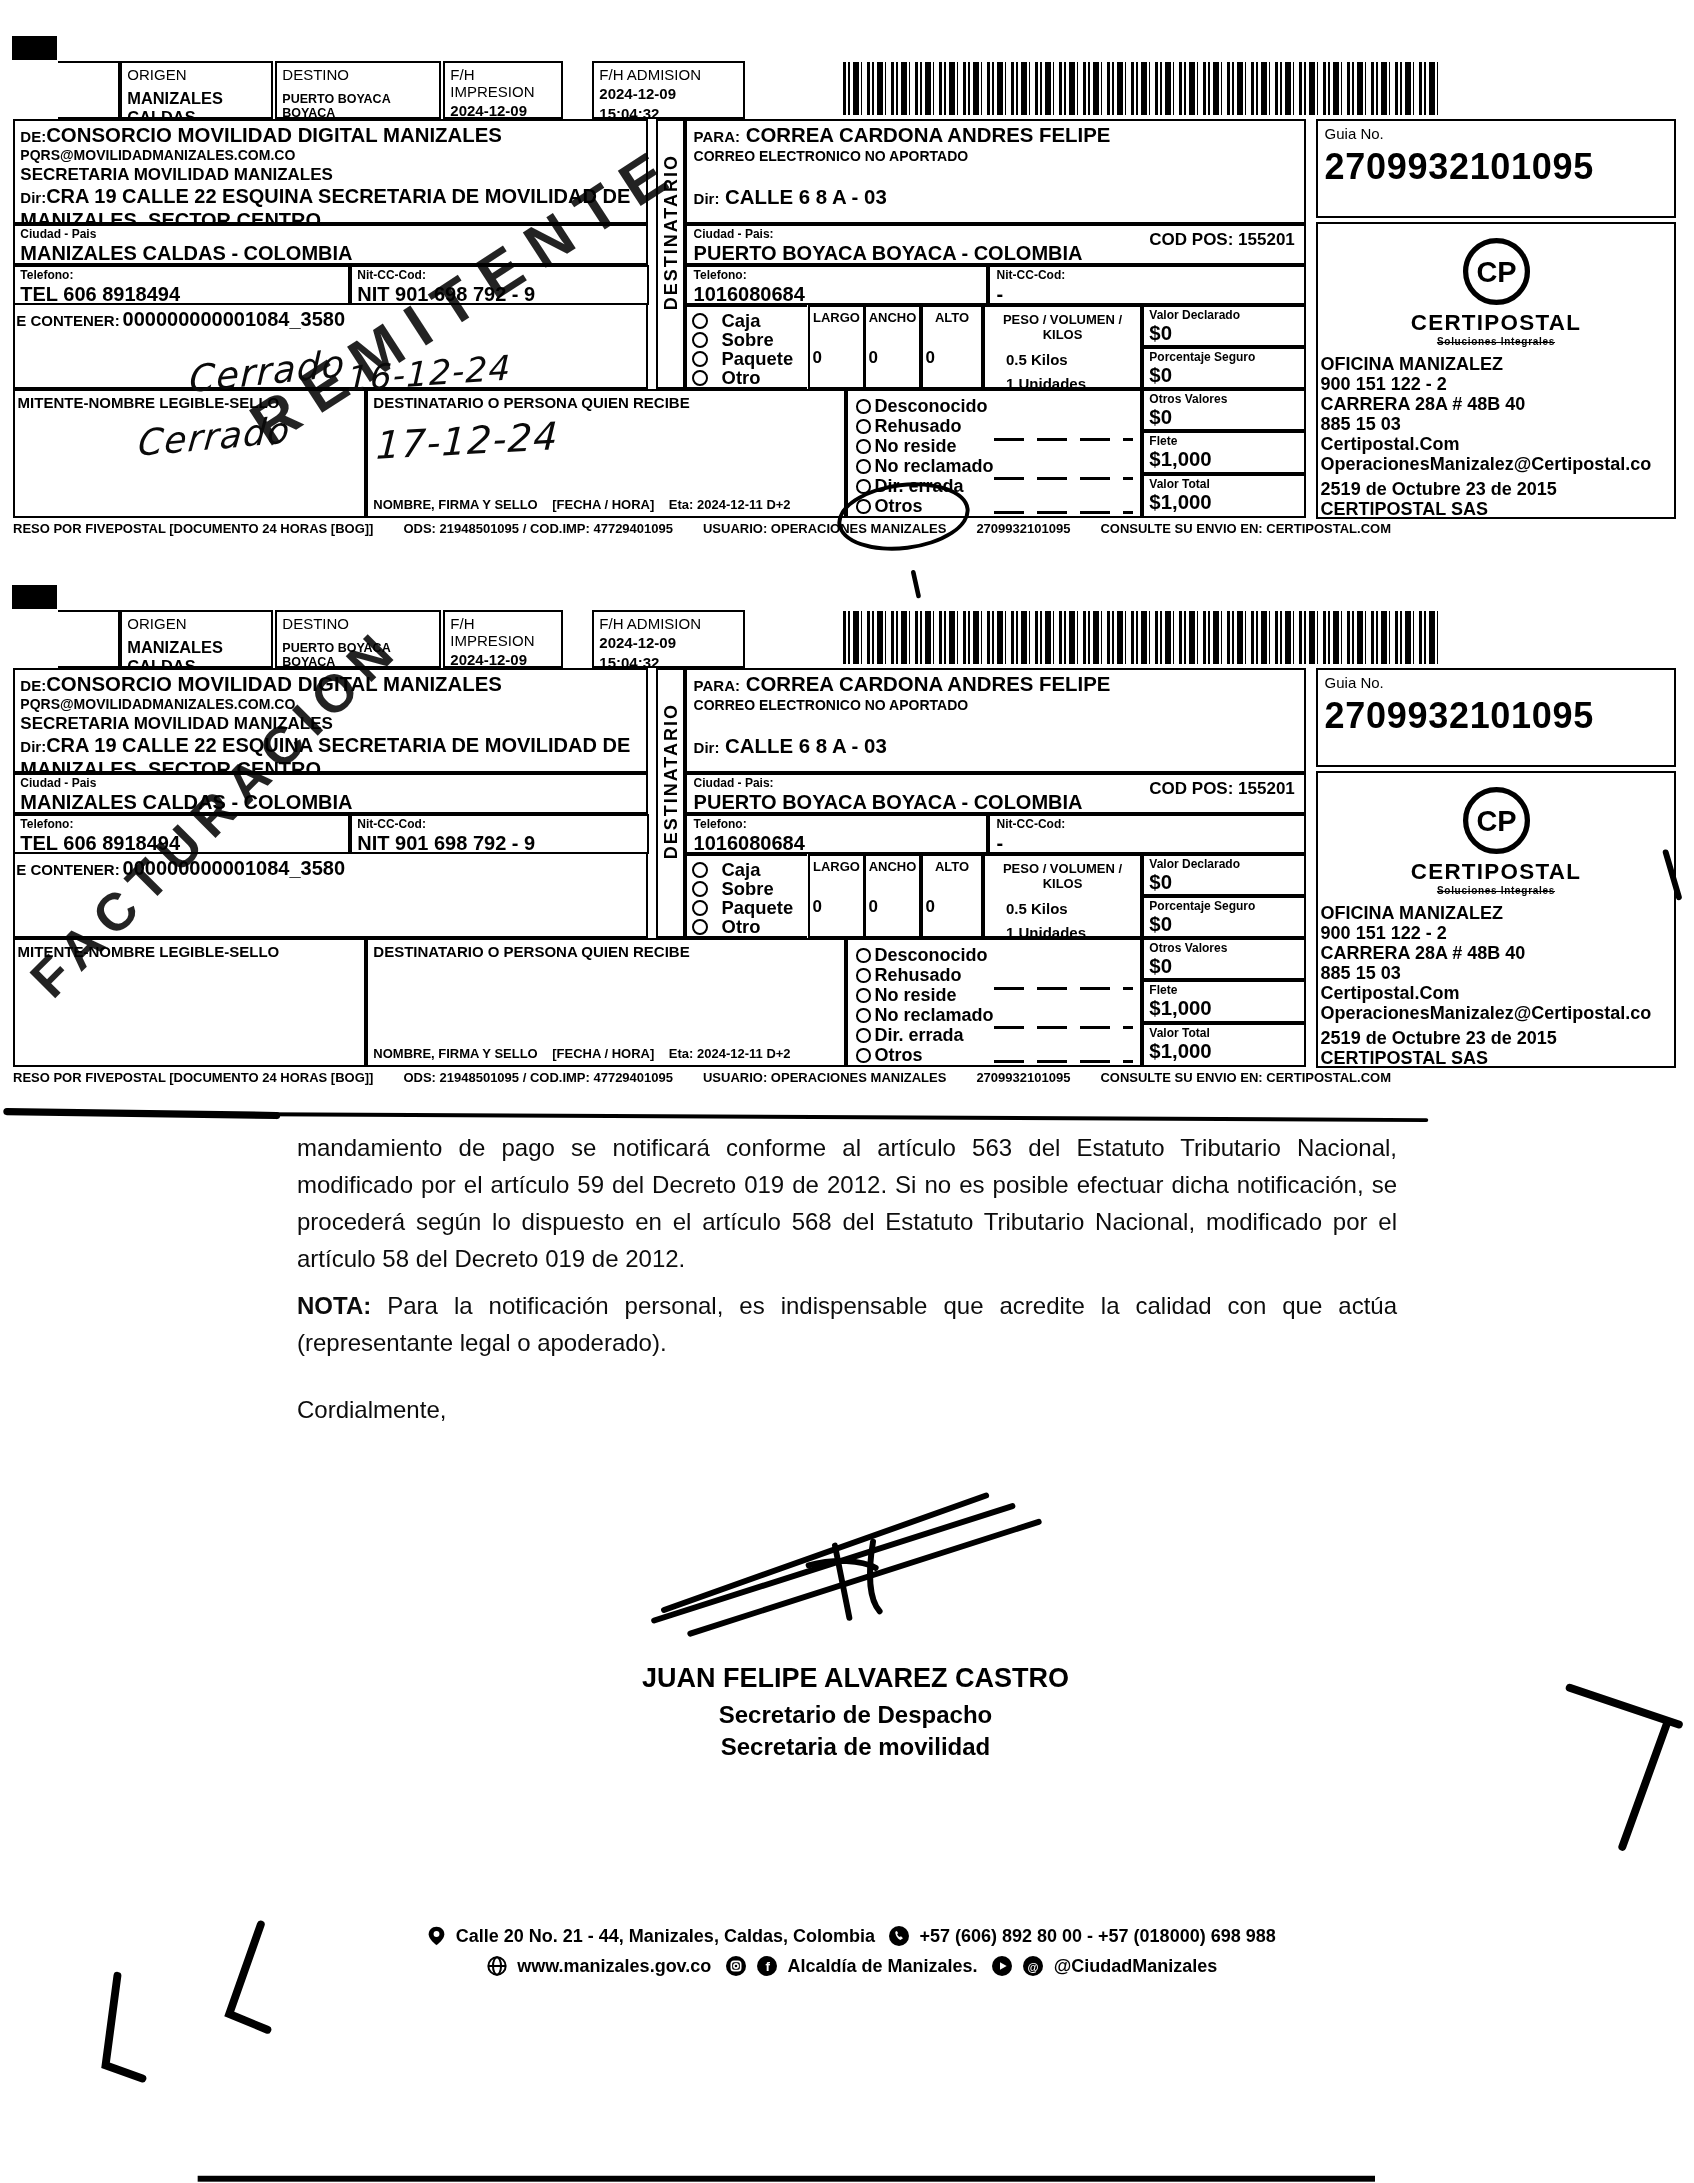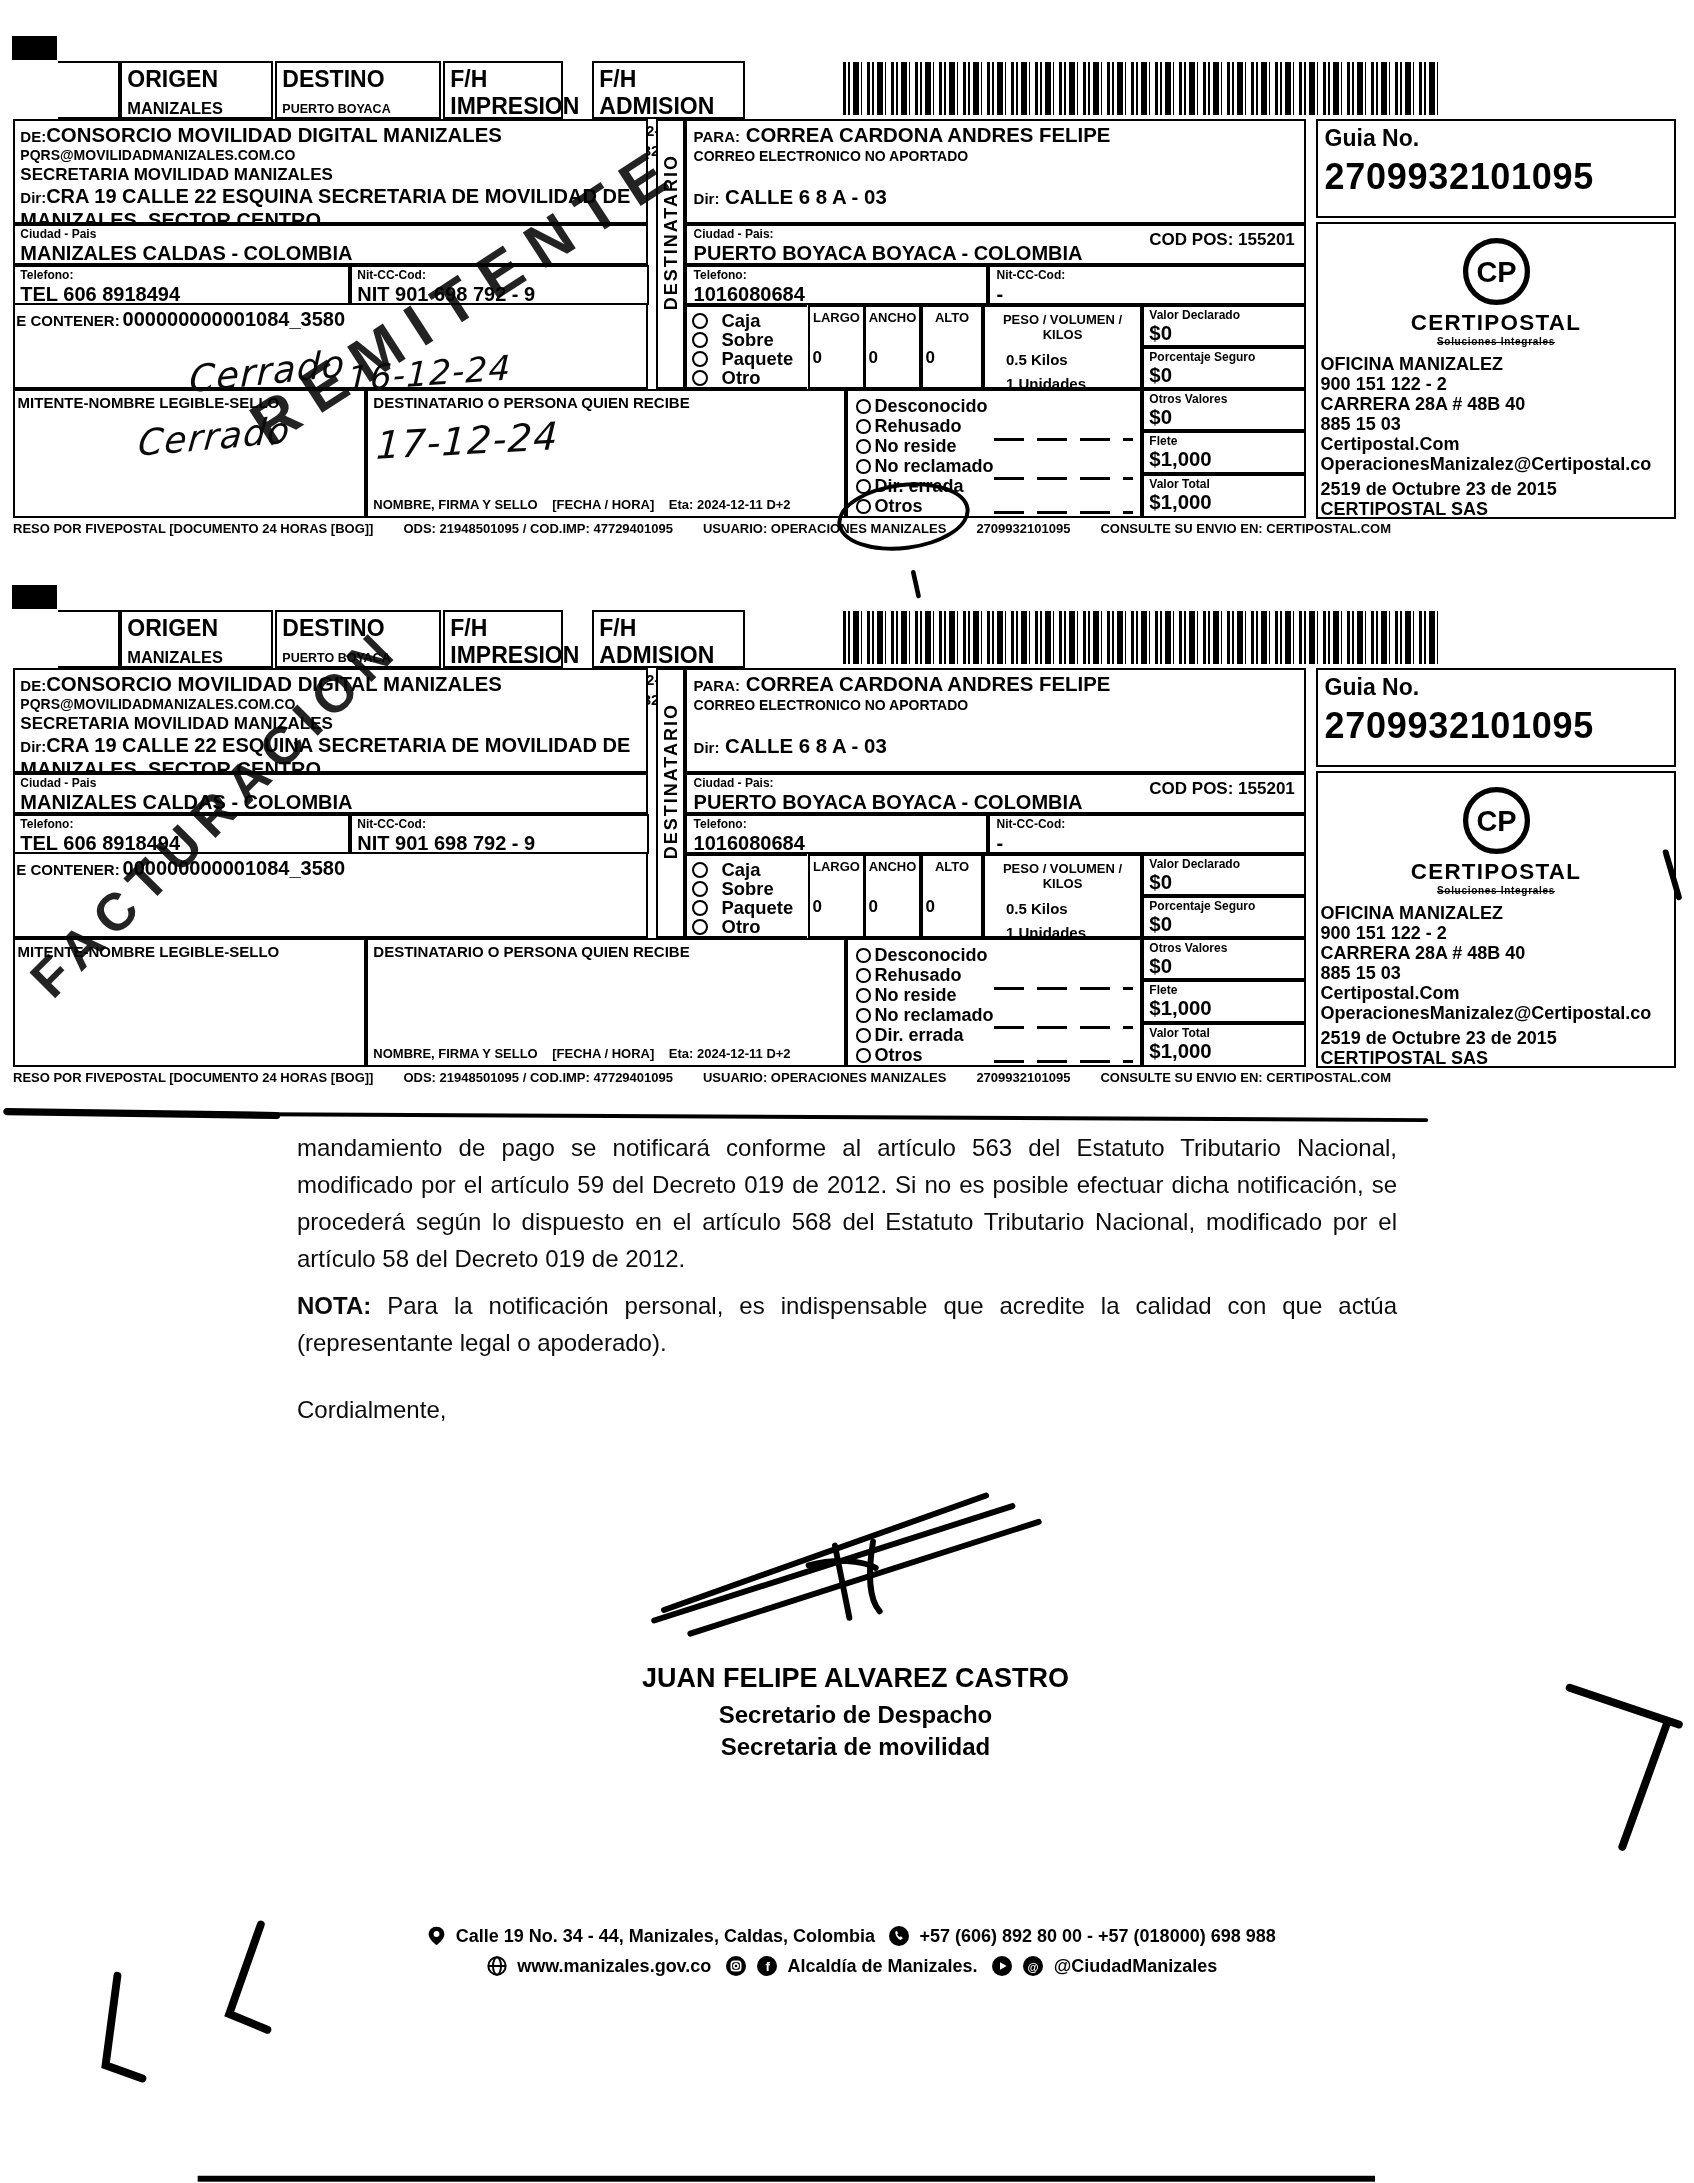--- a/index.html
+++ b/index.html
@@ -9,21 +9,21 @@
   .label{position:absolute;left:0;width:1695px;height:526px;}
   .cell{position:absolute;box-sizing:border-box;border:2.6px solid #000;background:#fff;}
   .lbl{font-size:12px;font-weight:700;line-height:1.1;}
   .pre{font-size:15px;font-weight:700;}
   .corner-box{position:absolute;left:12px;top:0;width:45px;height:24px;background:#000;}
   .hdr-cut{left:58px;top:25px;width:62px;height:58px;border-left:none;}
   .hdr-origen{left:120px;top:25px;width:153px;height:58px;padding:3.3px 5.3px;}
   .hdr-destino{left:275px;top:25px;width:166px;height:58px;padding:3.3px 5.3px;}
   .hdr-imp{left:443px;top:25px;width:120px;height:58px;padding:2.6px 5.3px;}
   .hdr-adm{left:592px;top:25px;width:153px;height:58px;padding:2.6px 5.3px;}
-  .hdr-title{font-size:23px;font-weight:700;}
+  .hdr-title{font-size:15px;font-weight:400;}
   .hdr-val{font-size:16.4px;font-weight:700;margin-top:6px;}
   .hdr-val-sm{font-size:12.5px;font-weight:700;margin-top:9.2px;}
   .hdr-dt{font-size:15px;font-weight:700;line-height:18px;margin-top:2px;}
   .barcode{position:absolute;left:843px;top:26px;width:595px;height:53px;background:
     repeating-linear-gradient(90deg,#000 0,#000 2.6px,#fff 2.6px,#fff 4.6px,#000 4.6px,#000 6.6px,
     #fff 6.6px,#fff 10.5px,#000 10.5px,#000 16px,#fff 16px,#fff 18px,#000 18px,#000 19px,#fff 19px,#fff 24px);}
   .c-de{left:13px;top:83px;width:635px;height:105px;padding:2.6px 5.3px;font-weight:700;}
   .de-name{font-size:20.4px;} .de-mail{font-size:14px;margin-top:0.7px;}
   .de-ent{font-size:17px;margin-top:1.3px;} .de-dir{font-size:20px;line-height:22.4px;}
   .c-city-s{left:13px;top:188px;width:635px;height:41px;padding:2px 5.3px;}
@@ -543,21 +543,21 @@
 
   <div class="signer signer-name">JUAN FELIPE ALVAREZ CASTRO</div>
   <div class="signer signer-t1">Secretario de Despacho</div>
   <div class="signer signer-t2">Secretaria de movilidad</div>
 
   <div class="pf pf1">
     <svg class="ic" width="17" height="20" viewBox="0 0 26 30">
       <path d="M13,1 C6,1 1,6 1,12.5 C1,21 13,29 13,29 C13,29 25,21 25,12.5 C25,6 20,1 13,1 Z" fill="#000"></path>
       <circle cx="13" cy="12" r="4.5" fill="#fff"></circle>
     </svg>
-    <span>Calle 19 No. 34 - 44, Manizales, Caldas, Colombia</span>
+    <span>Calle 20 No. 21 - 44, Manizales, Caldas, Colombia</span>
     <svg class="ic" width="20" height="20" viewBox="0 0 30 30">
       <circle cx="15" cy="15" r="15" fill="#000"></circle>
       <path d="M9.5,8.5 C9,12 12,18.5 17,21 L21,18.5 L18,15.5 L16,16.5 C14,15.5 12.8,14 12.2,12 L13.8,10.8 L11.8,7.5 Z" fill="#fff"></path>
     </svg>
     <span>+57 (606) 892 80 00 - +57 (018000) 698 988</span>
   </div>
   <div class="pf pf2">
     <svg class="ic" width="20" height="20" viewBox="0 0 30 30">
       <circle cx="15" cy="15" r="13" fill="none" stroke="#000" stroke-width="3"></circle>
       <ellipse cx="15" cy="15" rx="6" ry="13" fill="none" stroke="#000" stroke-width="3"></ellipse>

